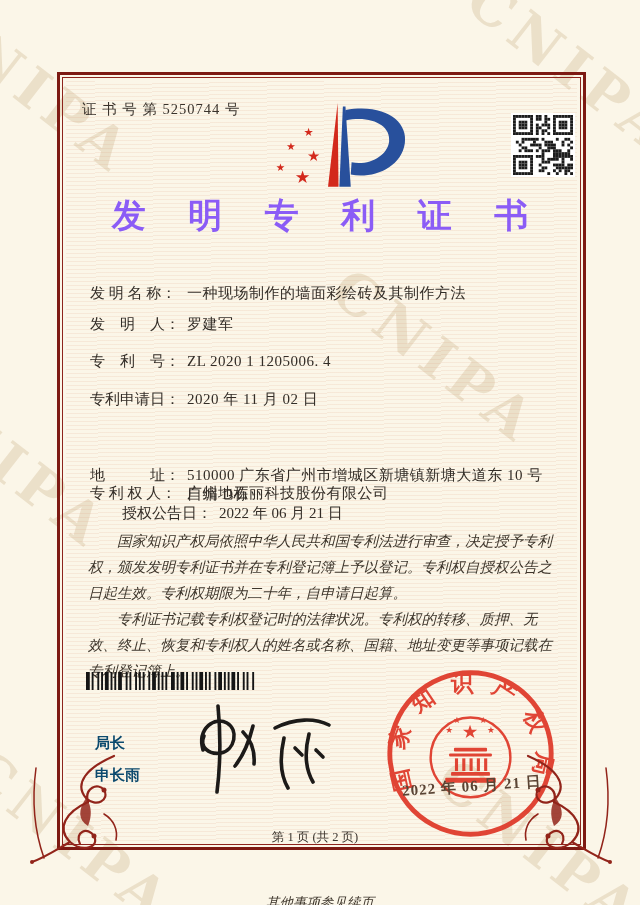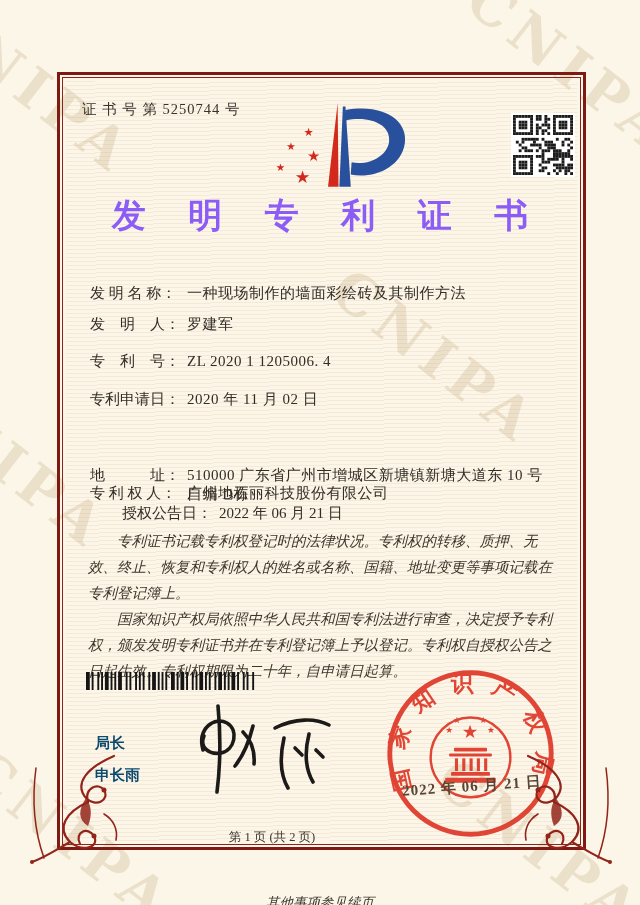--- a/index.html
+++ b/index.html
@@ -93,21 +93,21 @@
 
   .seal{position:absolute;left:383px;top:666px;width:175px;height:175px;opacity:.93;}
   .seal-date{
     position:absolute;left:386px;top:777px;width:172px;text-align:center;
     font-size:15px;font-weight:bold;color:#5a4434;
     transform:rotate(-4deg);letter-spacing:1px;
   }
 
   .page-no{
     position:absolute;left:0;top:829px;width:544px;text-align:center;
-    font-size:12.5px;color:#3a332c;
+    font-size:12.5px;color:#3a332c;padding-left:43px;
   }
   .cont-note{
     position:absolute;left:0;top:894px;width:640px;text-align:center;
     font-size:13.5px;color:#3d352b;font-style:italic;
   }
 
   .flourish{position:absolute;width:95px;height:112px;}
   .flourish.left{left:26px;top:754px;}
   .flourish.right{left:521px;top:754px;transform:scaleX(-1);}
 </style>
@@ -396,22 +396,22 @@
     </div>
     <div class="frow r-address">
       <span class="flabel">地　　　址：</span><span class="fvalue">510000 广东省广州市增城区新塘镇新塘大道东 10 号自编 D栋</span>
     </div>
     <div class="frow r-grant">
       <span class="flabel">授权公告日：</span><span>2022 年 06 月 21 日</span>
     </div>
   </div>
 
   <div class="body-text">
+    <p>国家知识产权局依照中华人民共和国专利法进行审查，决定授予专利权，颁发发明专利证书并在专利登记簿上予以登记。专利权自授权公告之日起生效。专利权期限为二十年，自申请日起算。</p>
     <p>专利证书记载专利权登记时的法律状况。专利权的转移、质押、无效、终止、恢复和专利权人的姓名或名称、国籍、地址变更等事项记载在专利登记簿上。</p>
-    <p>国家知识产权局依照中华人民共和国专利法进行审查，决定授予专利权，颁发发明专利证书并在专利登记簿上予以登记。专利权自授权公告之日起生效。专利权期限为二十年，自申请日起算。</p>
   </div>
 
   <div class="barcode">
     <svg id="bcsvg" preserveAspectRatio="none" viewBox="0 0 170 18">
         <rect x="0.00" y="0" width="3.78" height="18"></rect>
         <rect x="5.67" y="0" width="1.89" height="18"></rect>
         <rect x="11.33" y="0" width="1.89" height="18"></rect>
         <rect x="15.11" y="0" width="1.89" height="18"></rect>
         <rect x="18.89" y="0" width="3.78" height="18"></rect>
         <rect x="24.56" y="0" width="1.89" height="18"></rect>

